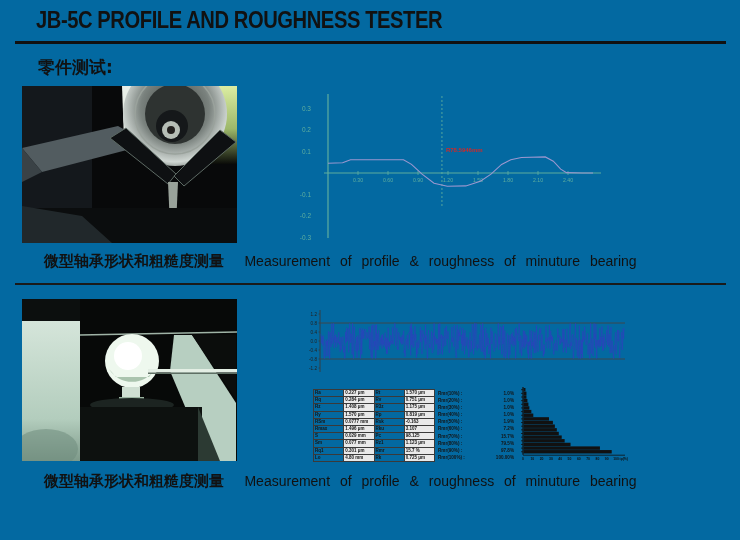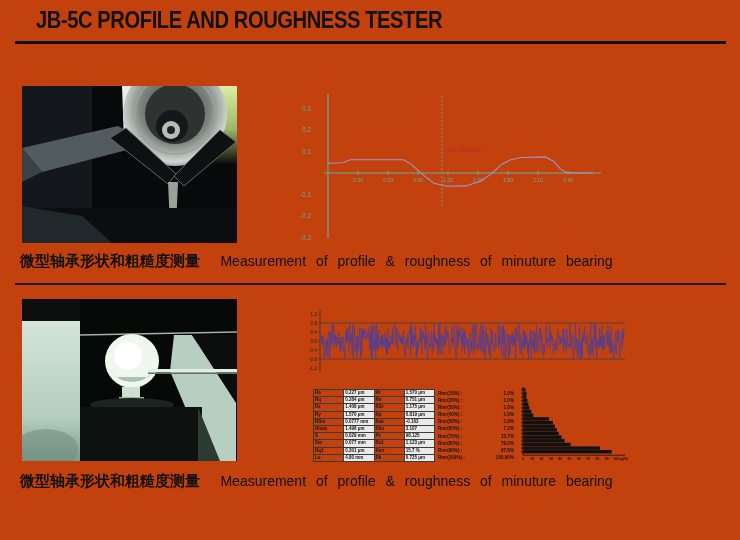--- a/index.html
+++ b/index.html
@@ -1,51 +1,52 @@
 <!DOCTYPE html>
 <html><head>
 <meta charset="utf-8">
 <style>
   html,body{margin:0;padding:0;background:#ffffff;}
-  .page{position:relative;width:740px;height:540px;background:#c2410c;overflow:hidden;
+  .page{position:relative;width:740px;height:540px;background:#0369a1;overflow:hidden;
         font-family:"Liberation Sans",sans-serif;color:#111;}
   .title{position:absolute;left:36px;top:6px;margin:0;font-size:24px;font-weight:bold;
          letter-spacing:-0.5px;transform:scaleX(0.84);transform-origin:left center;white-space:nowrap;}
   .rule{position:absolute;left:15px;top:41px;width:711px;height:3px;background:#111;}
   .section-label{position:absolute;left:38px;top:56px;font-size:17px;font-weight:bold;
                  font-family:"DejaVu Sans",sans-serif;}
   .photo{position:absolute;overflow:hidden;background:#0a0b0c;}
   .photo svg{display:block;}
   .photo1{left:22px;top:86px;width:215px;height:157px;}
   .photo2{left:22px;top:299px;width:215px;height:162px;}
   .chart1{position:absolute;left:283px;top:88px;}
   .trace{position:absolute;left:303px;top:300px;}
   .hist{position:absolute;left:515px;top:384px;}
   .caption{position:absolute;left:20px;margin:0;white-space:nowrap;}
   .caption1{top:252px;}
   .caption2{top:472px;}
-  .caption .cn{font-family:"DejaVu Sans",sans-serif;font-weight:bold;font-size:15px;}
+  .caption .cn{font-family:"DejaVu Sans",sans-serif;font-weight:bold;font-size:15px;margin-left:24px;}
   .caption .en{font-size:14px;word-spacing:6px;margin-left:16px;}
   .divider{position:absolute;left:15px;top:283px;width:711px;height:2px;background:#1a1a1a;}
   table.results{position:absolute;left:313px;top:389px;border-collapse:collapse;
                 width:122px;table-layout:fixed;}
   table.results td{border:0.5px solid #3a3a3a;font-size:4.5px;line-height:6.2px;
                    padding:0 1px;white-space:nowrap;overflow:hidden;font-weight:bold;color:#151515;}
   table.results td.val{background:#e9e9e9;}
   .rmr{position:absolute;left:438px;top:390px;width:76px;}
   .rmr-row{display:flex;justify-content:space-between;font-size:4.6px;line-height:7.1px;
            font-weight:bold;color:#151515;white-space:nowrap;}
 </style>
 </head>
 <body>
 
 <div class="page">
 
   <h1 class="title">JB-5C PROFILE AND ROUGHNESS TESTER</h1>
   <div class="rule"></div>
+  <div class="section-label">零件测试:</div>
 
   <div class="photo photo1">
     <svg width="215" height="157" viewBox="0 0 215 157">
       <defs>
         <linearGradient id="g1" x1="0" y1="0" x2="0" y2="1">
           <stop offset="0" stop-color="#dcedA2"></stop>
             <stop offset="0.55" stop-color="#9db86a"></stop>
           <stop offset="1" stop-color="#0a0b08"></stop>
         </linearGradient>
         <radialGradient id="g2" cx="0.5" cy="0.45" r="0.6">

